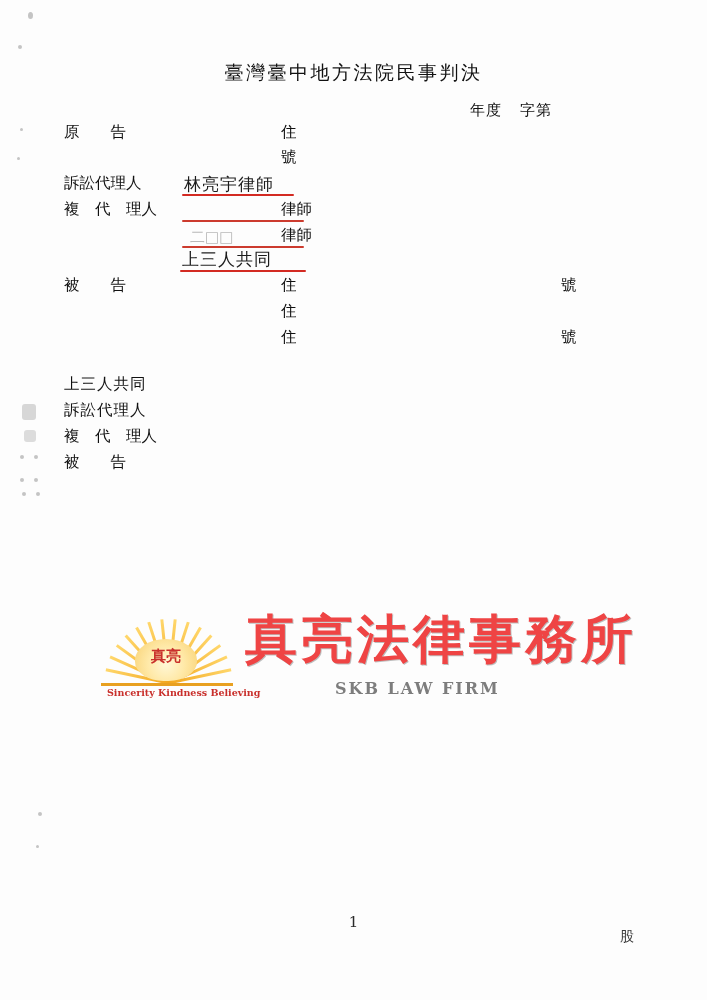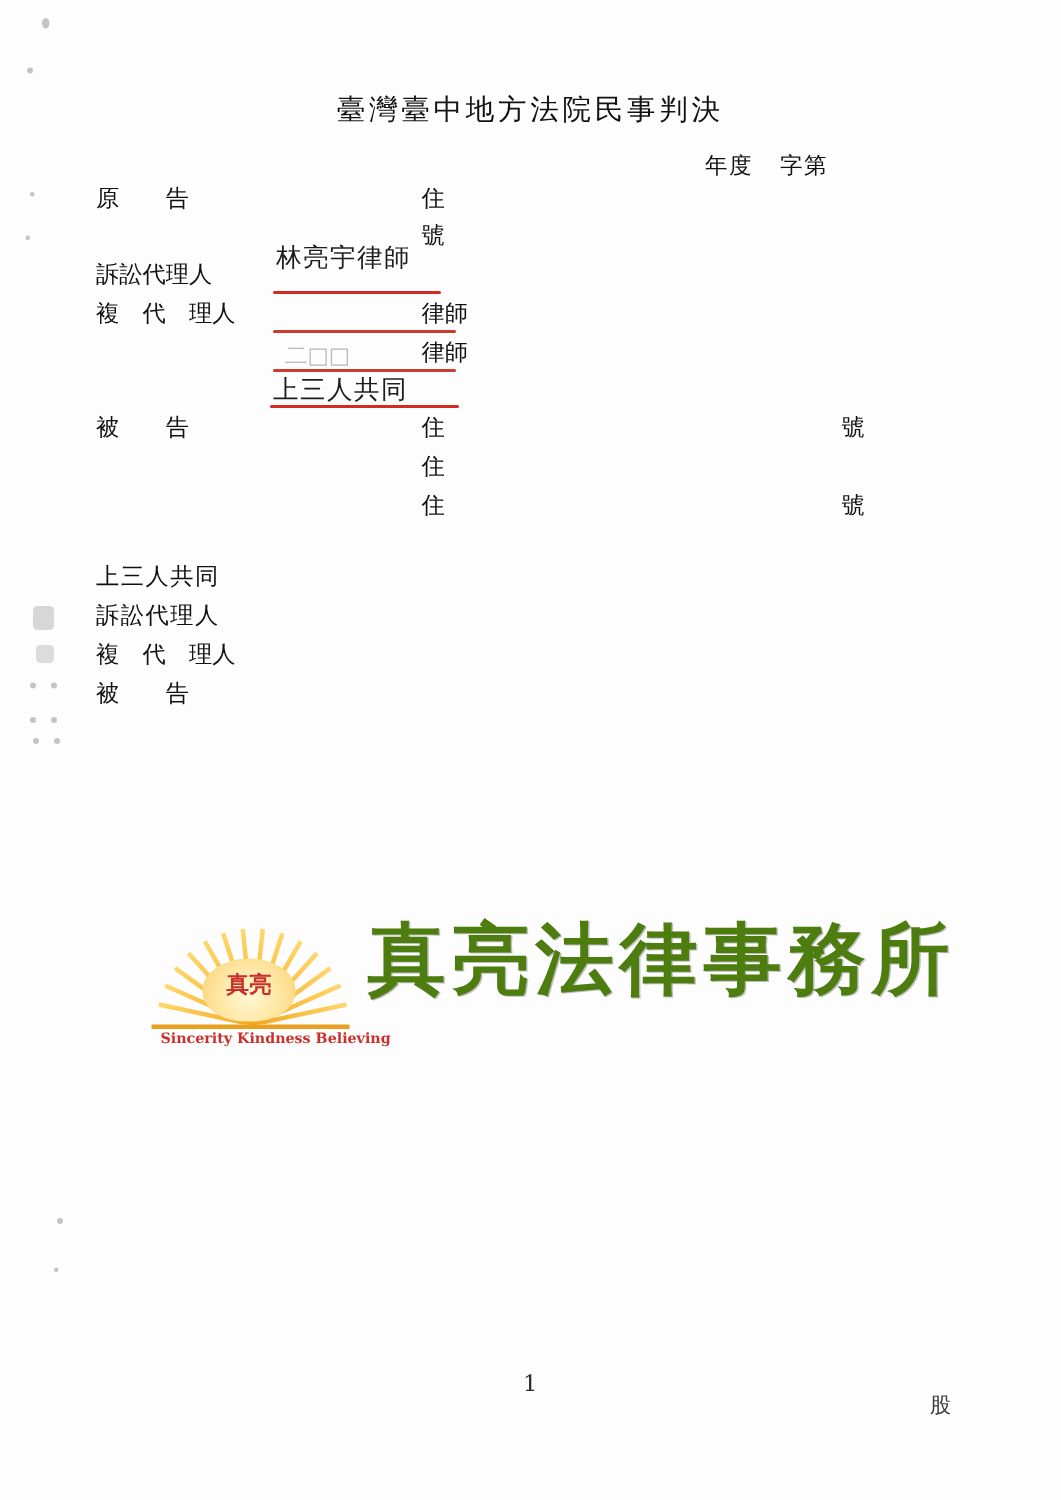--- a/index.html
+++ b/index.html
@@ -193,21 +193,21 @@
     white-space: nowrap;
   }
   .firm-name {
     position: absolute;
     left: 150px;
     top: 0;
     font-family: "DejaVu Serif", serif;
     font-size: 52px;
     font-weight: bold;
     letter-spacing: 4px;
-    color: #4d7c0f;
+    color: #ef4444;
     white-space: nowrap;
     text-shadow: 1px 1px 0 rgba(0,0,0,0.25);
   }
   .firm-en {
     position: absolute;
     left: 240px;
     top: 74px;
     font-family: "DejaVu Serif", serif;
     font-size: 16px;
     font-weight: bold;
@@ -276,21 +276,21 @@
       <span class="addr">住</span>
     </div>
 
     <div class="row" style="top:147px;">
       <span class="addr">號</span>
     </div>
 
     <div class="row" style="top:173px;">
       <span class="label">訴訟代理人</span>
     </div>
-    <div class="hand big" style="left:184px; top:160px;">林亮宇律師</div>
+    <div class="hand big" style="left:184px; top:173px;">林亮宇律師</div>
     <div class="redline" style="left:182px; top:194px; width:112px;"></div>
 
     <div class="row" style="top:199px;">
       <span class="label">複　代　理人</span>
       <span class="addr">律師</span>
     </div>
     <div class="redline thin" style="left:182px; top:220px; width:122px;"></div>
 
     <div class="row" style="top:225px;">
       <span class="addr">律師</span>
@@ -350,18 +350,19 @@
         <div class="ray" style="transform: rotate(66deg);"></div>
         <div class="ray" style="transform: rotate(78deg);"></div>
       </div>
       <div class="sun-core"></div>
       <div class="sun-text">真亮</div>
       <div class="sun-baseline"></div>
       <div class="sun-motto">Sincerity Kindness Believing</div>
     </div>
 
     <div class="firm-name">真亮法律事務所</div>
+    <div class="firm-en">SKB LAW FIRM</div>
   </div>
 
   <div class="page-number">1</div>
   <div class="footer-mark">股</div>
 
 </div>
 
 </body></html>

